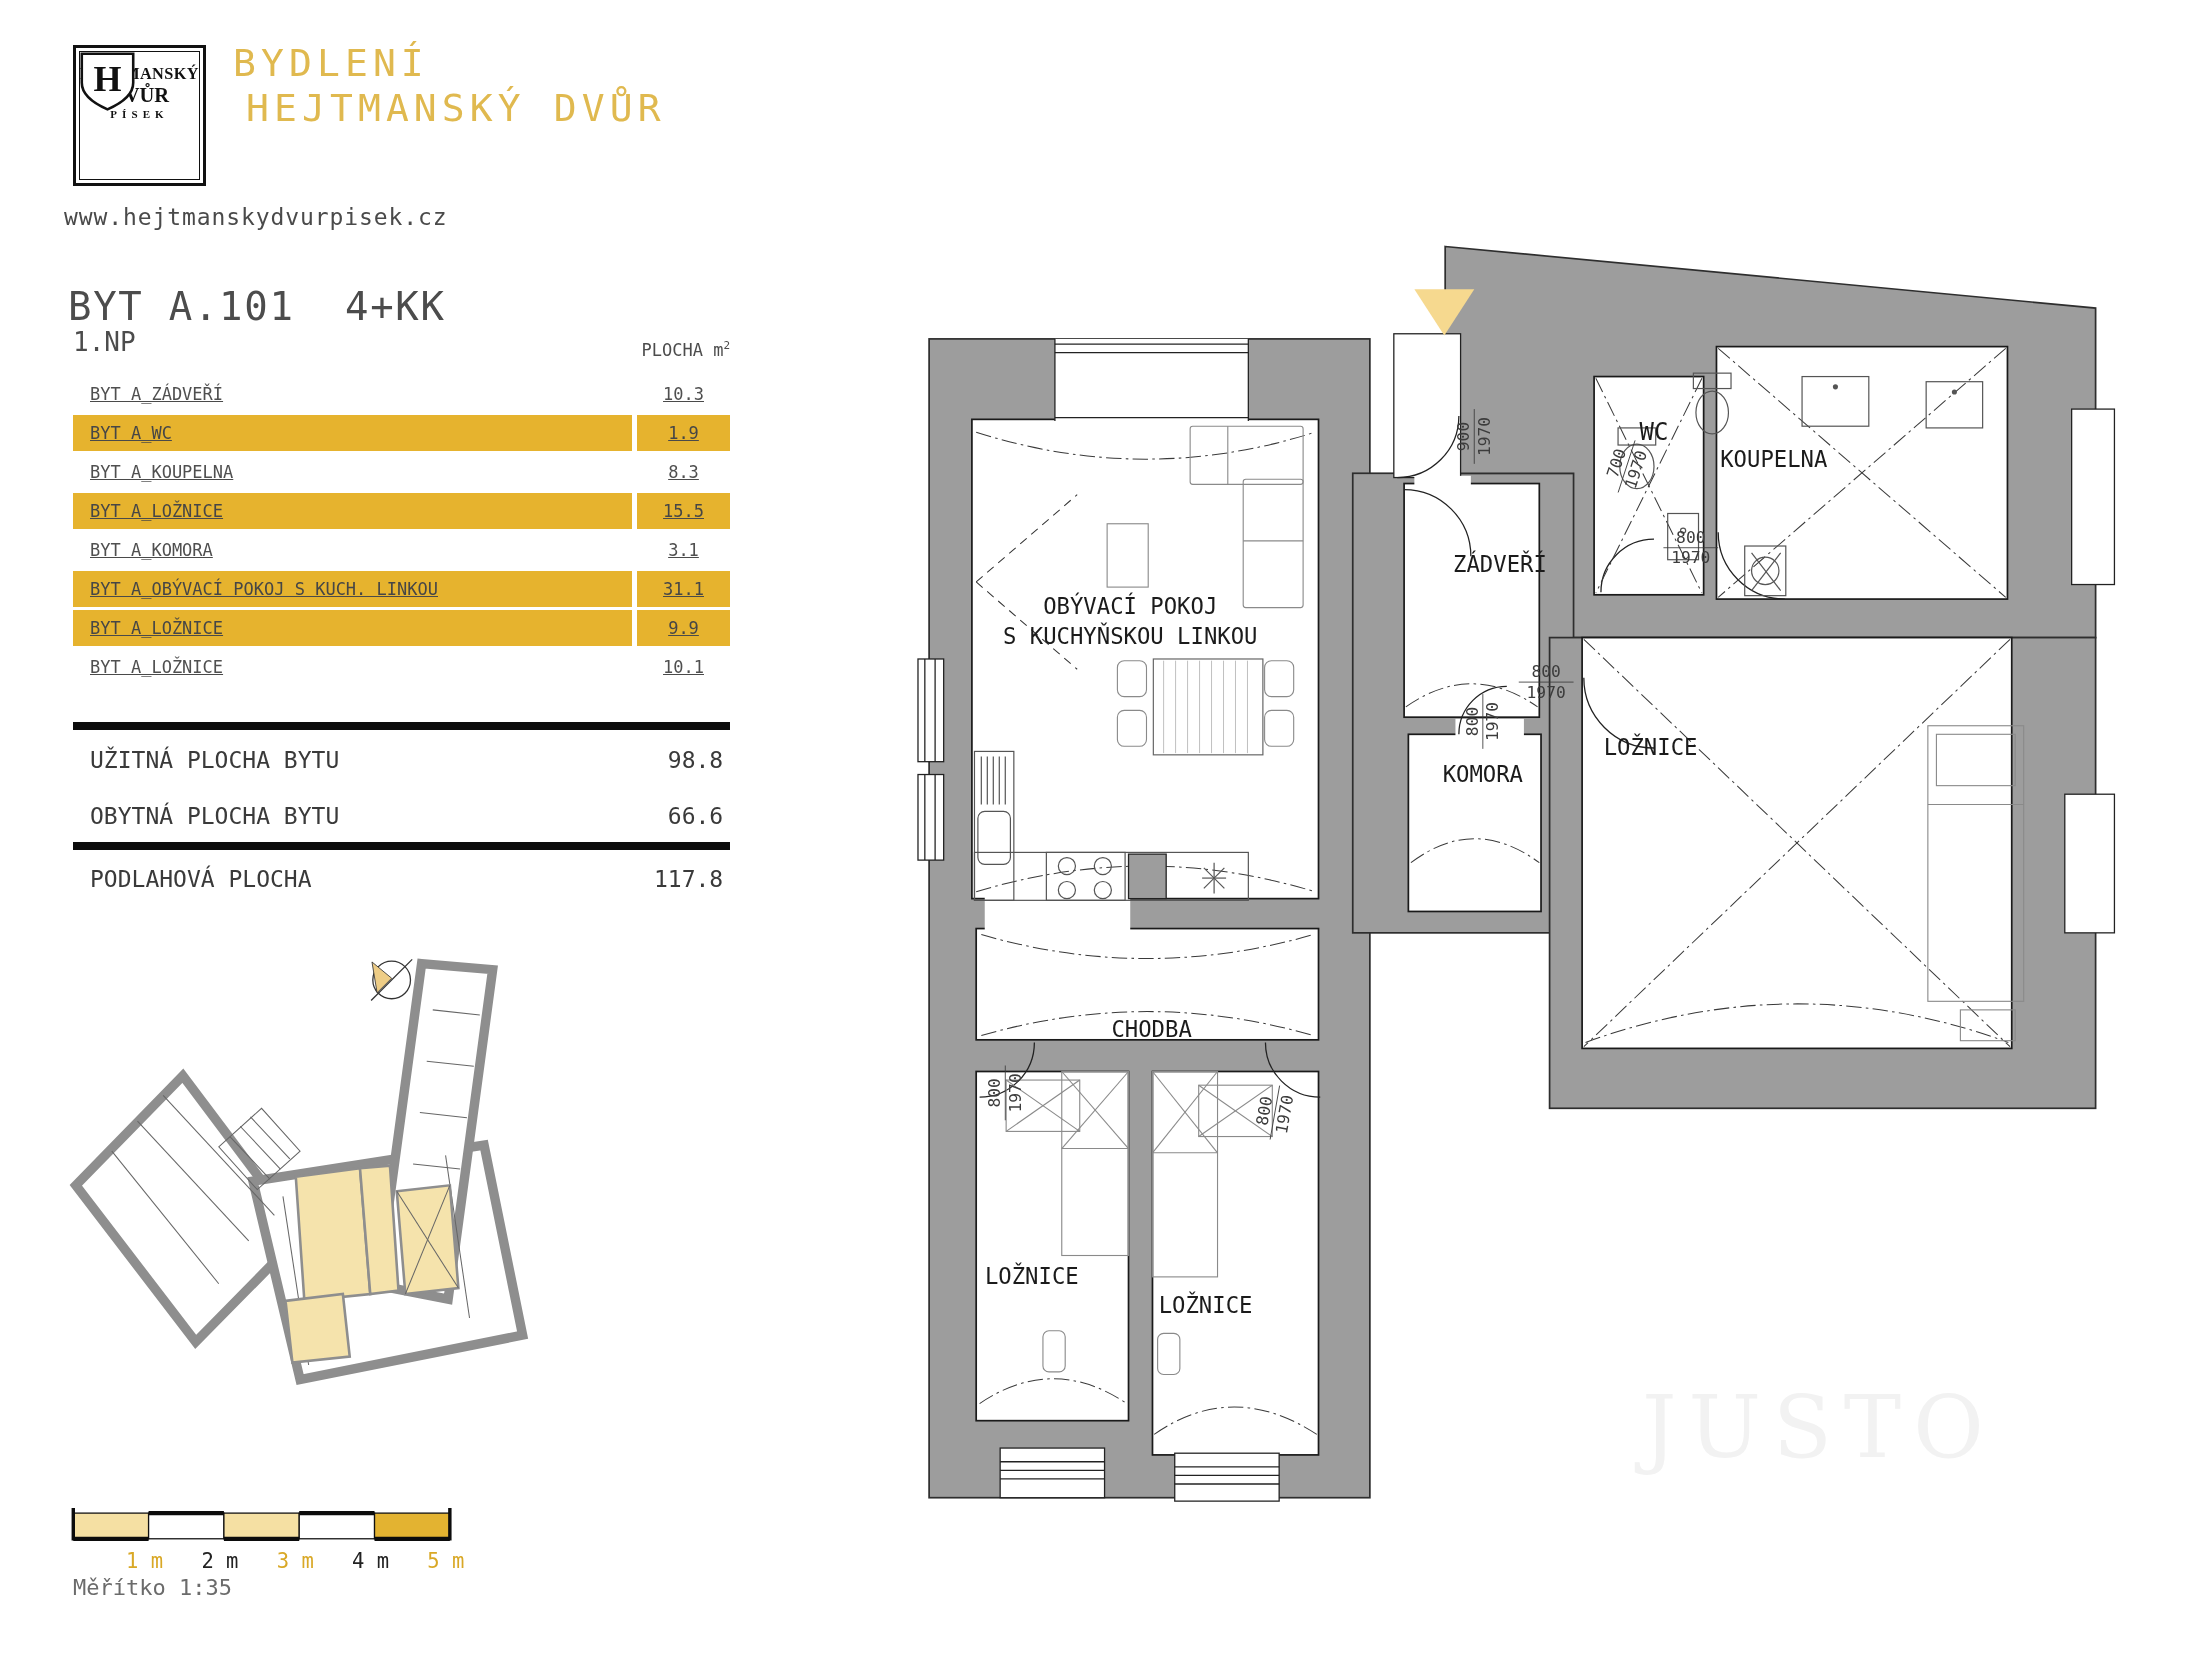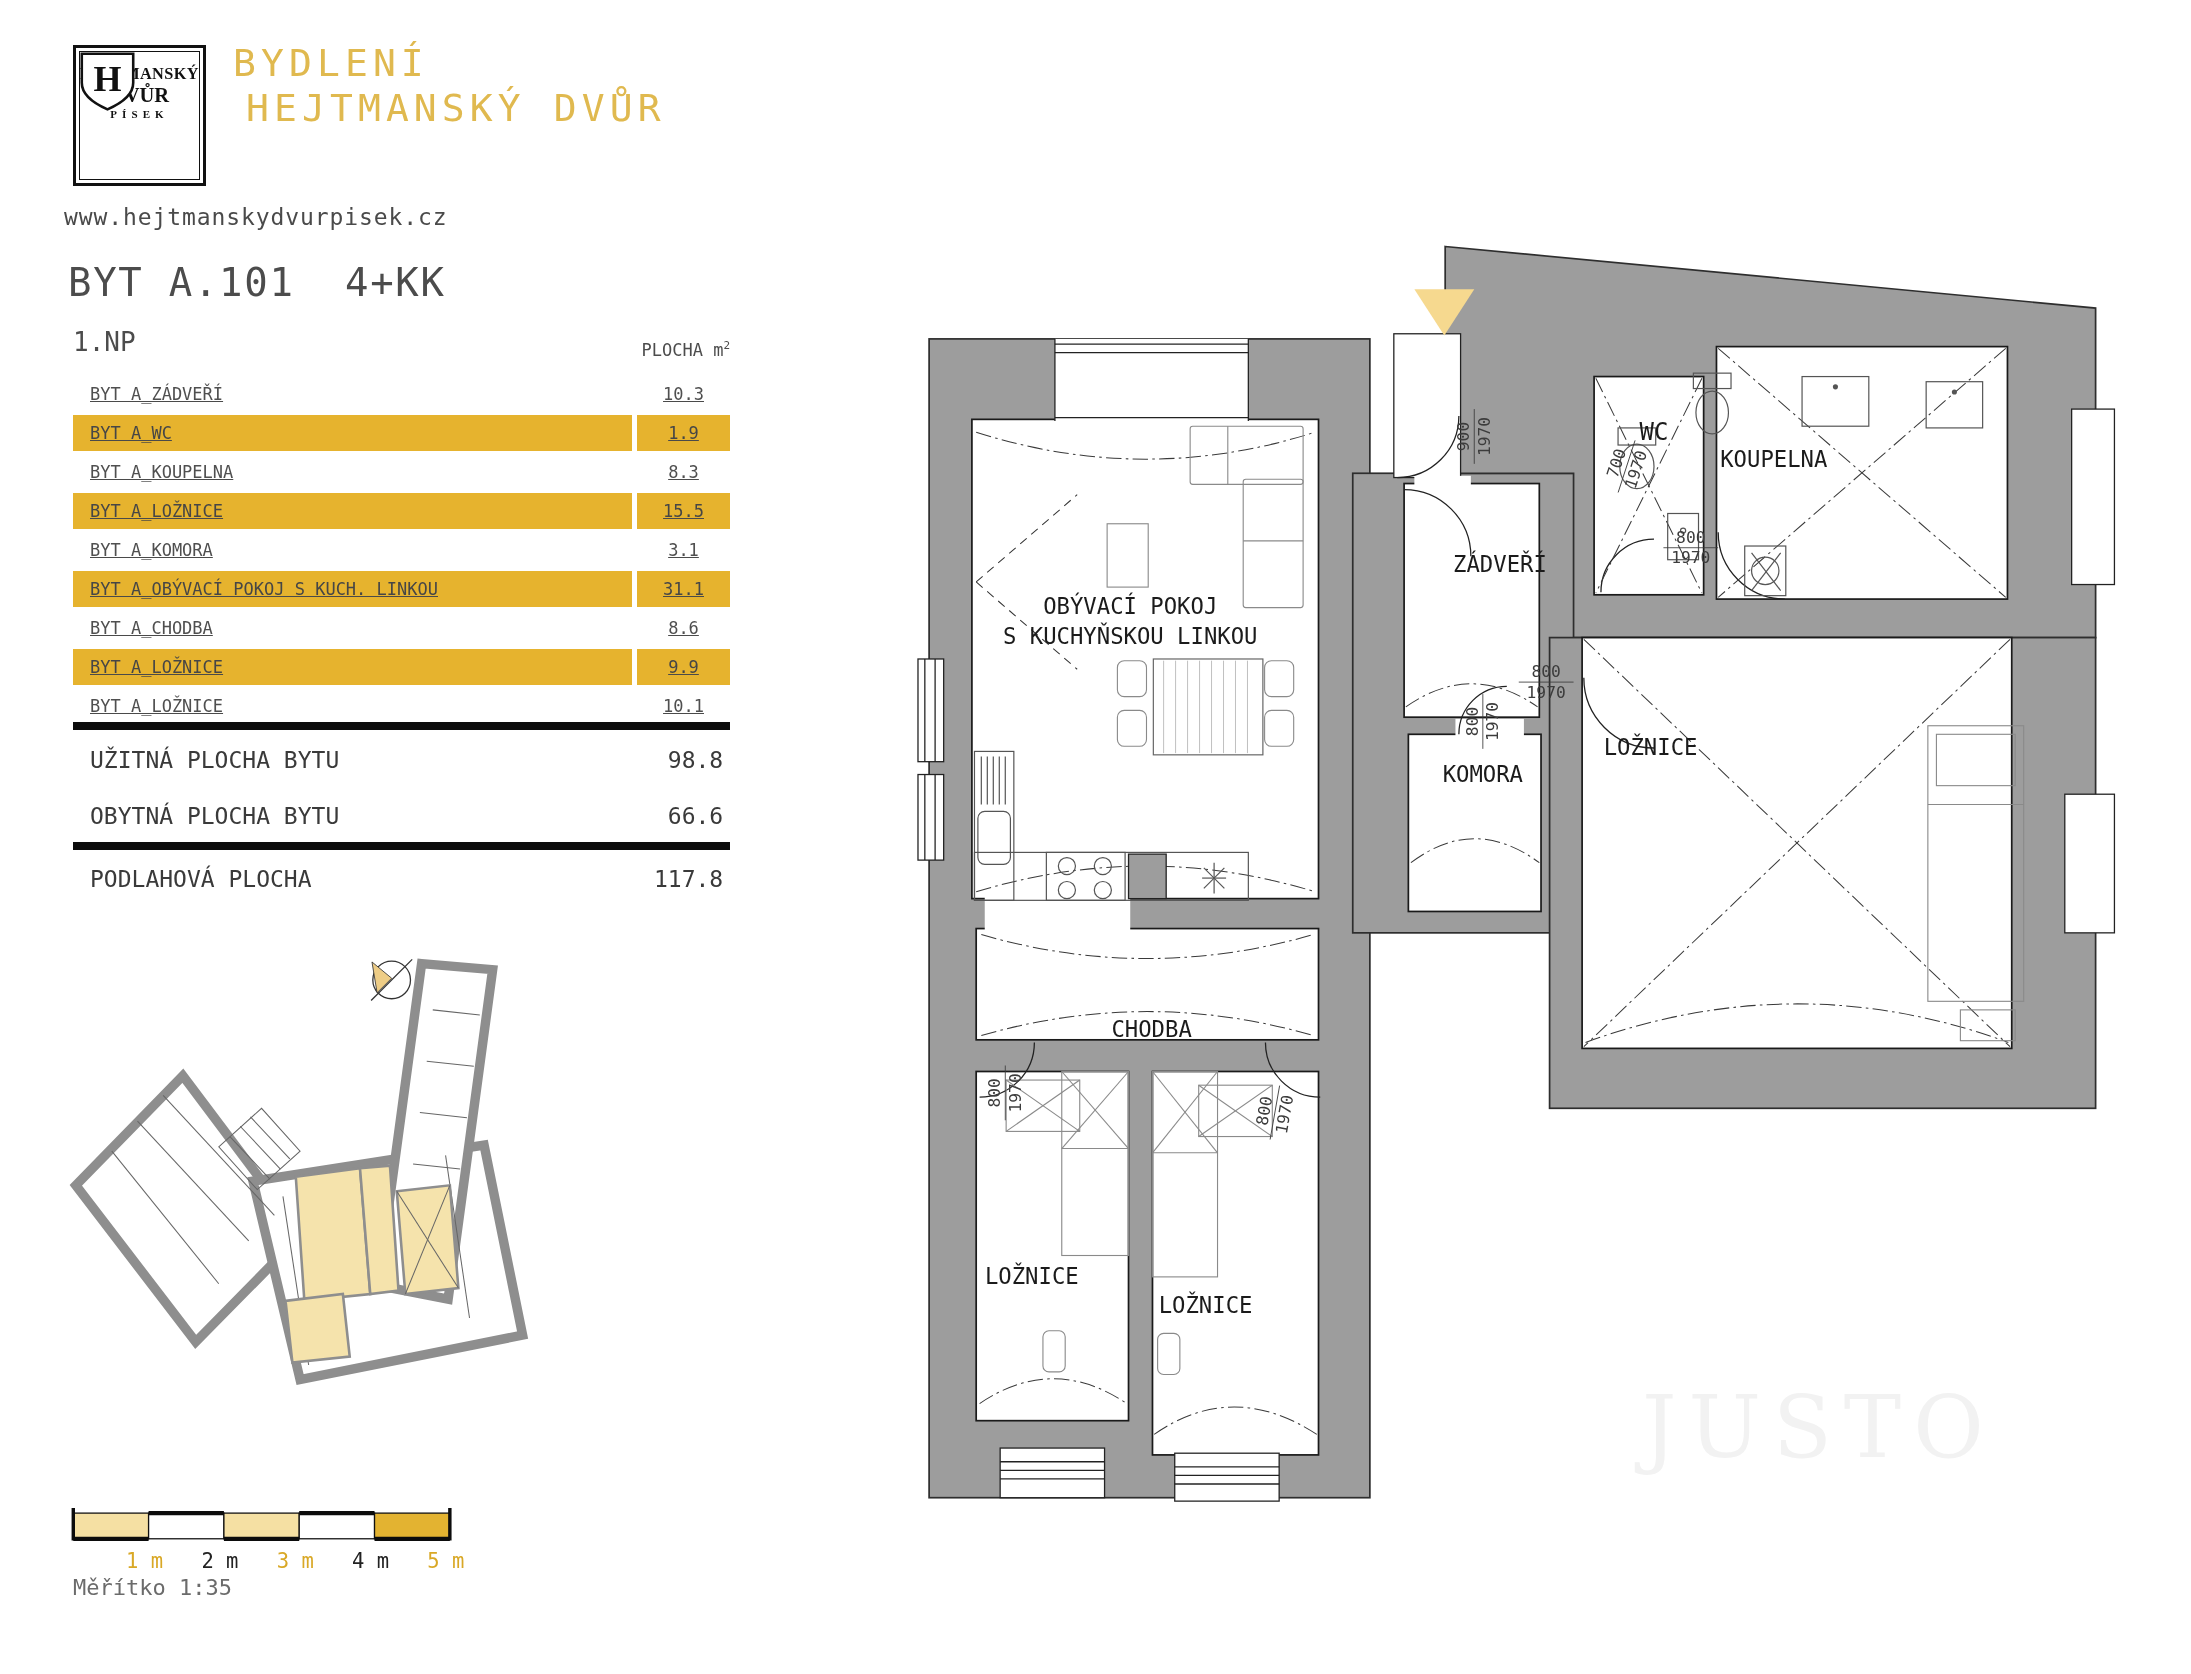--- a/index.html
+++ b/index.html
@@ -16,21 +16,21 @@
   .logo-l1{font-family:"Liberation Serif",serif;font-weight:700;font-size:16.3px;color:#111;margin-top:3.4px;letter-spacing:0.4px;}
   .logo-l2{font-family:"Liberation Serif",serif;font-weight:700;font-size:20.5px;color:#111;margin-top:0px;}
   .logo-l3{font-family:"Liberation Serif",serif;font-weight:700;font-size:11px;color:#111;letter-spacing:5.1px;margin-top:1.7px;}
 
   
   .brand1{left:233px;top:41px;font-size:38px;color:#E0B94F;letter-spacing:5.1px;white-space:pre;}
   .brand2{left:246px;top:86px;font-size:38px;color:#E0B94F;letter-spacing:5.1px;white-space:pre;}
   .website{left:64px;top:204px;font-size:23px;color:#4a4a4a;letter-spacing:0.9px;}
 
   
-  .unit-title{left:68px;top:260px;font-size:39px;color:#4c4c4c;letter-spacing:1.7px;white-space:pre;}
+  .unit-title{left:68px;top:284px;font-size:39px;color:#4c4c4c;letter-spacing:1.7px;white-space:pre;}
   .unit-floor{left:73px;top:327px;font-size:26px;color:#4c4c4c;}
   .area-header{left:73px;top:339px;width:657px;text-align:right;font-size:17px;color:#4c4c4c;}
   .area-header sup{font-size:11px;}
 
   
   .rtable{left:73px;top:374px;width:657px;}
   .trow{display:flex;height:39px;align-items:center;text-decoration:underline;}
   .tname{width:559px;height:36px;display:flex;align-items:center;padding-left:17px;
          box-sizing:border-box;font-size:17px;color:#4f4f4f;}
   .tval{width:93px;height:36px;margin-left:5.1px;display:flex;align-items:center;justify-content:center;
@@ -408,24 +408,20 @@
       <div class="tval">15.5</div>
     </div>
     <div class="trow">
       <div class="tname">BYT A_KOMORA</div>
       <div class="tval">3.1</div>
     </div>
     <div class="trow hl">
       <div class="tname">BYT A_OBÝVACÍ POKOJ S KUCH. LINKOU</div>
       <div class="tval">31.1</div>
     </div>
-    <div class="trow">
-      <div class="tname">BYT A_CHODBA</div>
-      <div class="tval">8.6</div>
-    </div>
     <div class="trow hl">
       <div class="tname">BYT A_LOŽNICE</div>
       <div class="tval">9.9</div>
     </div>
     <div class="trow">
       <div class="tname">BYT A_LOŽNICE</div>
       <div class="tval">10.1</div>
     </div>
   </div>
 

